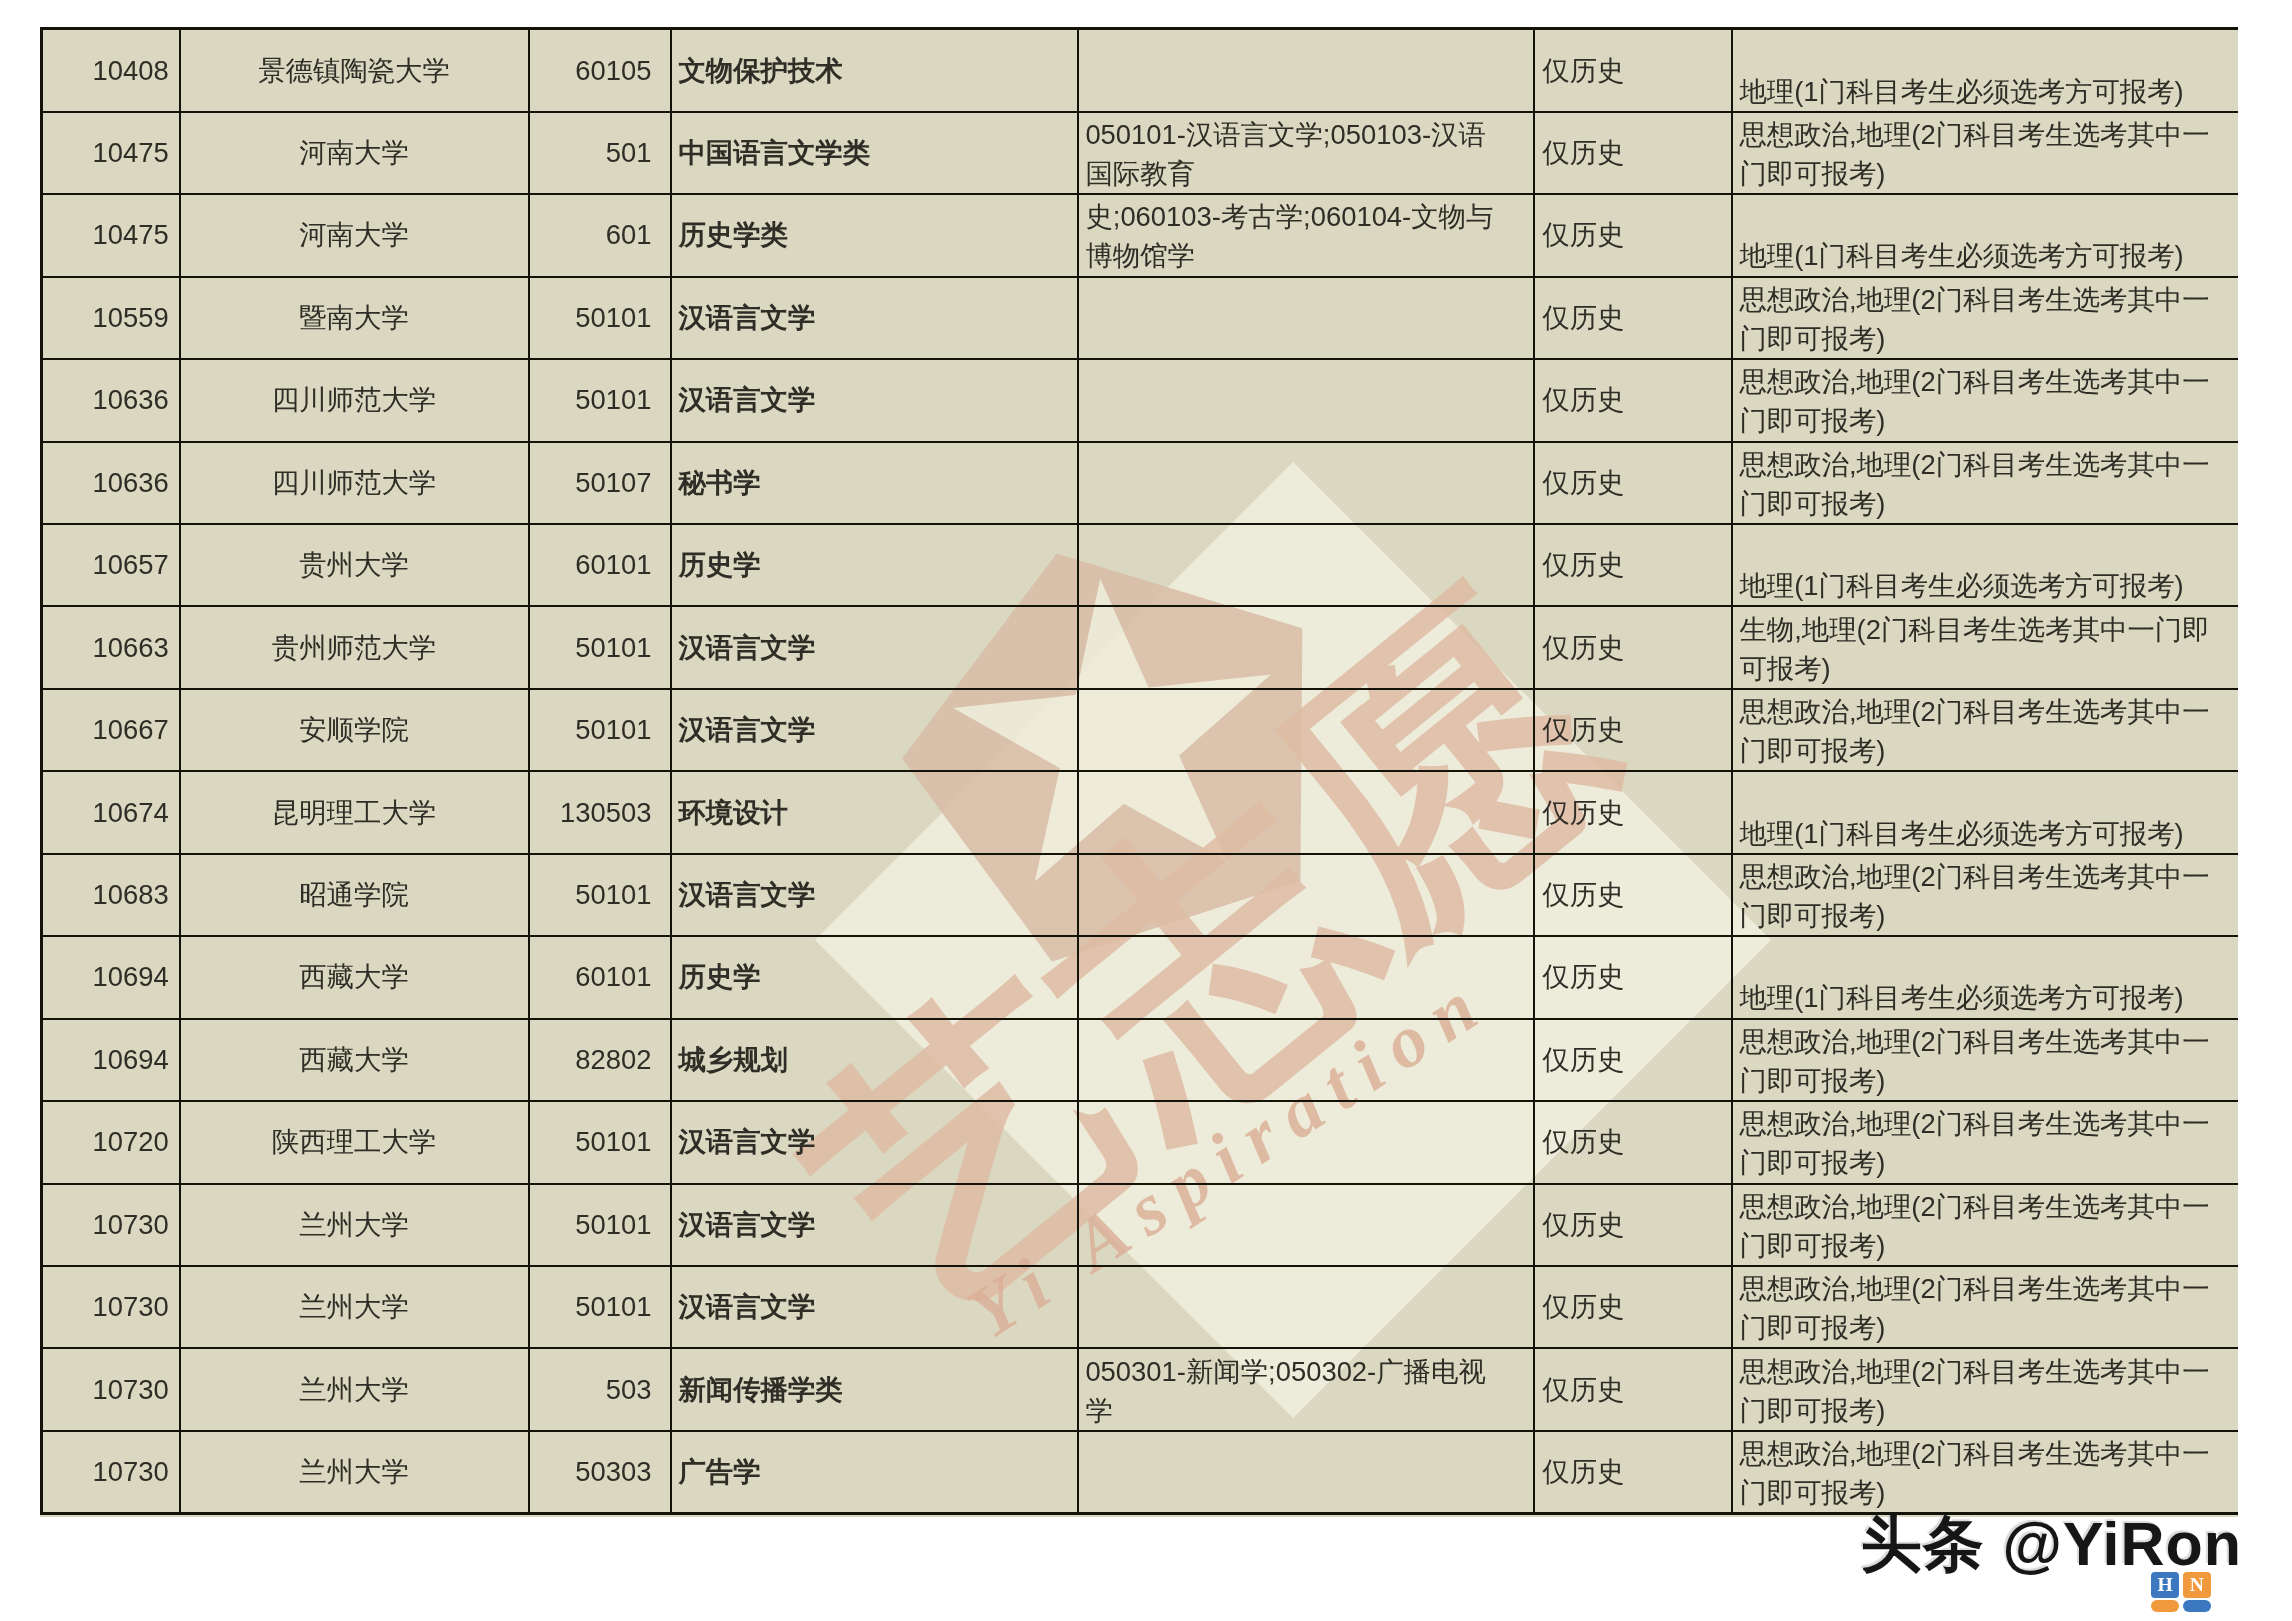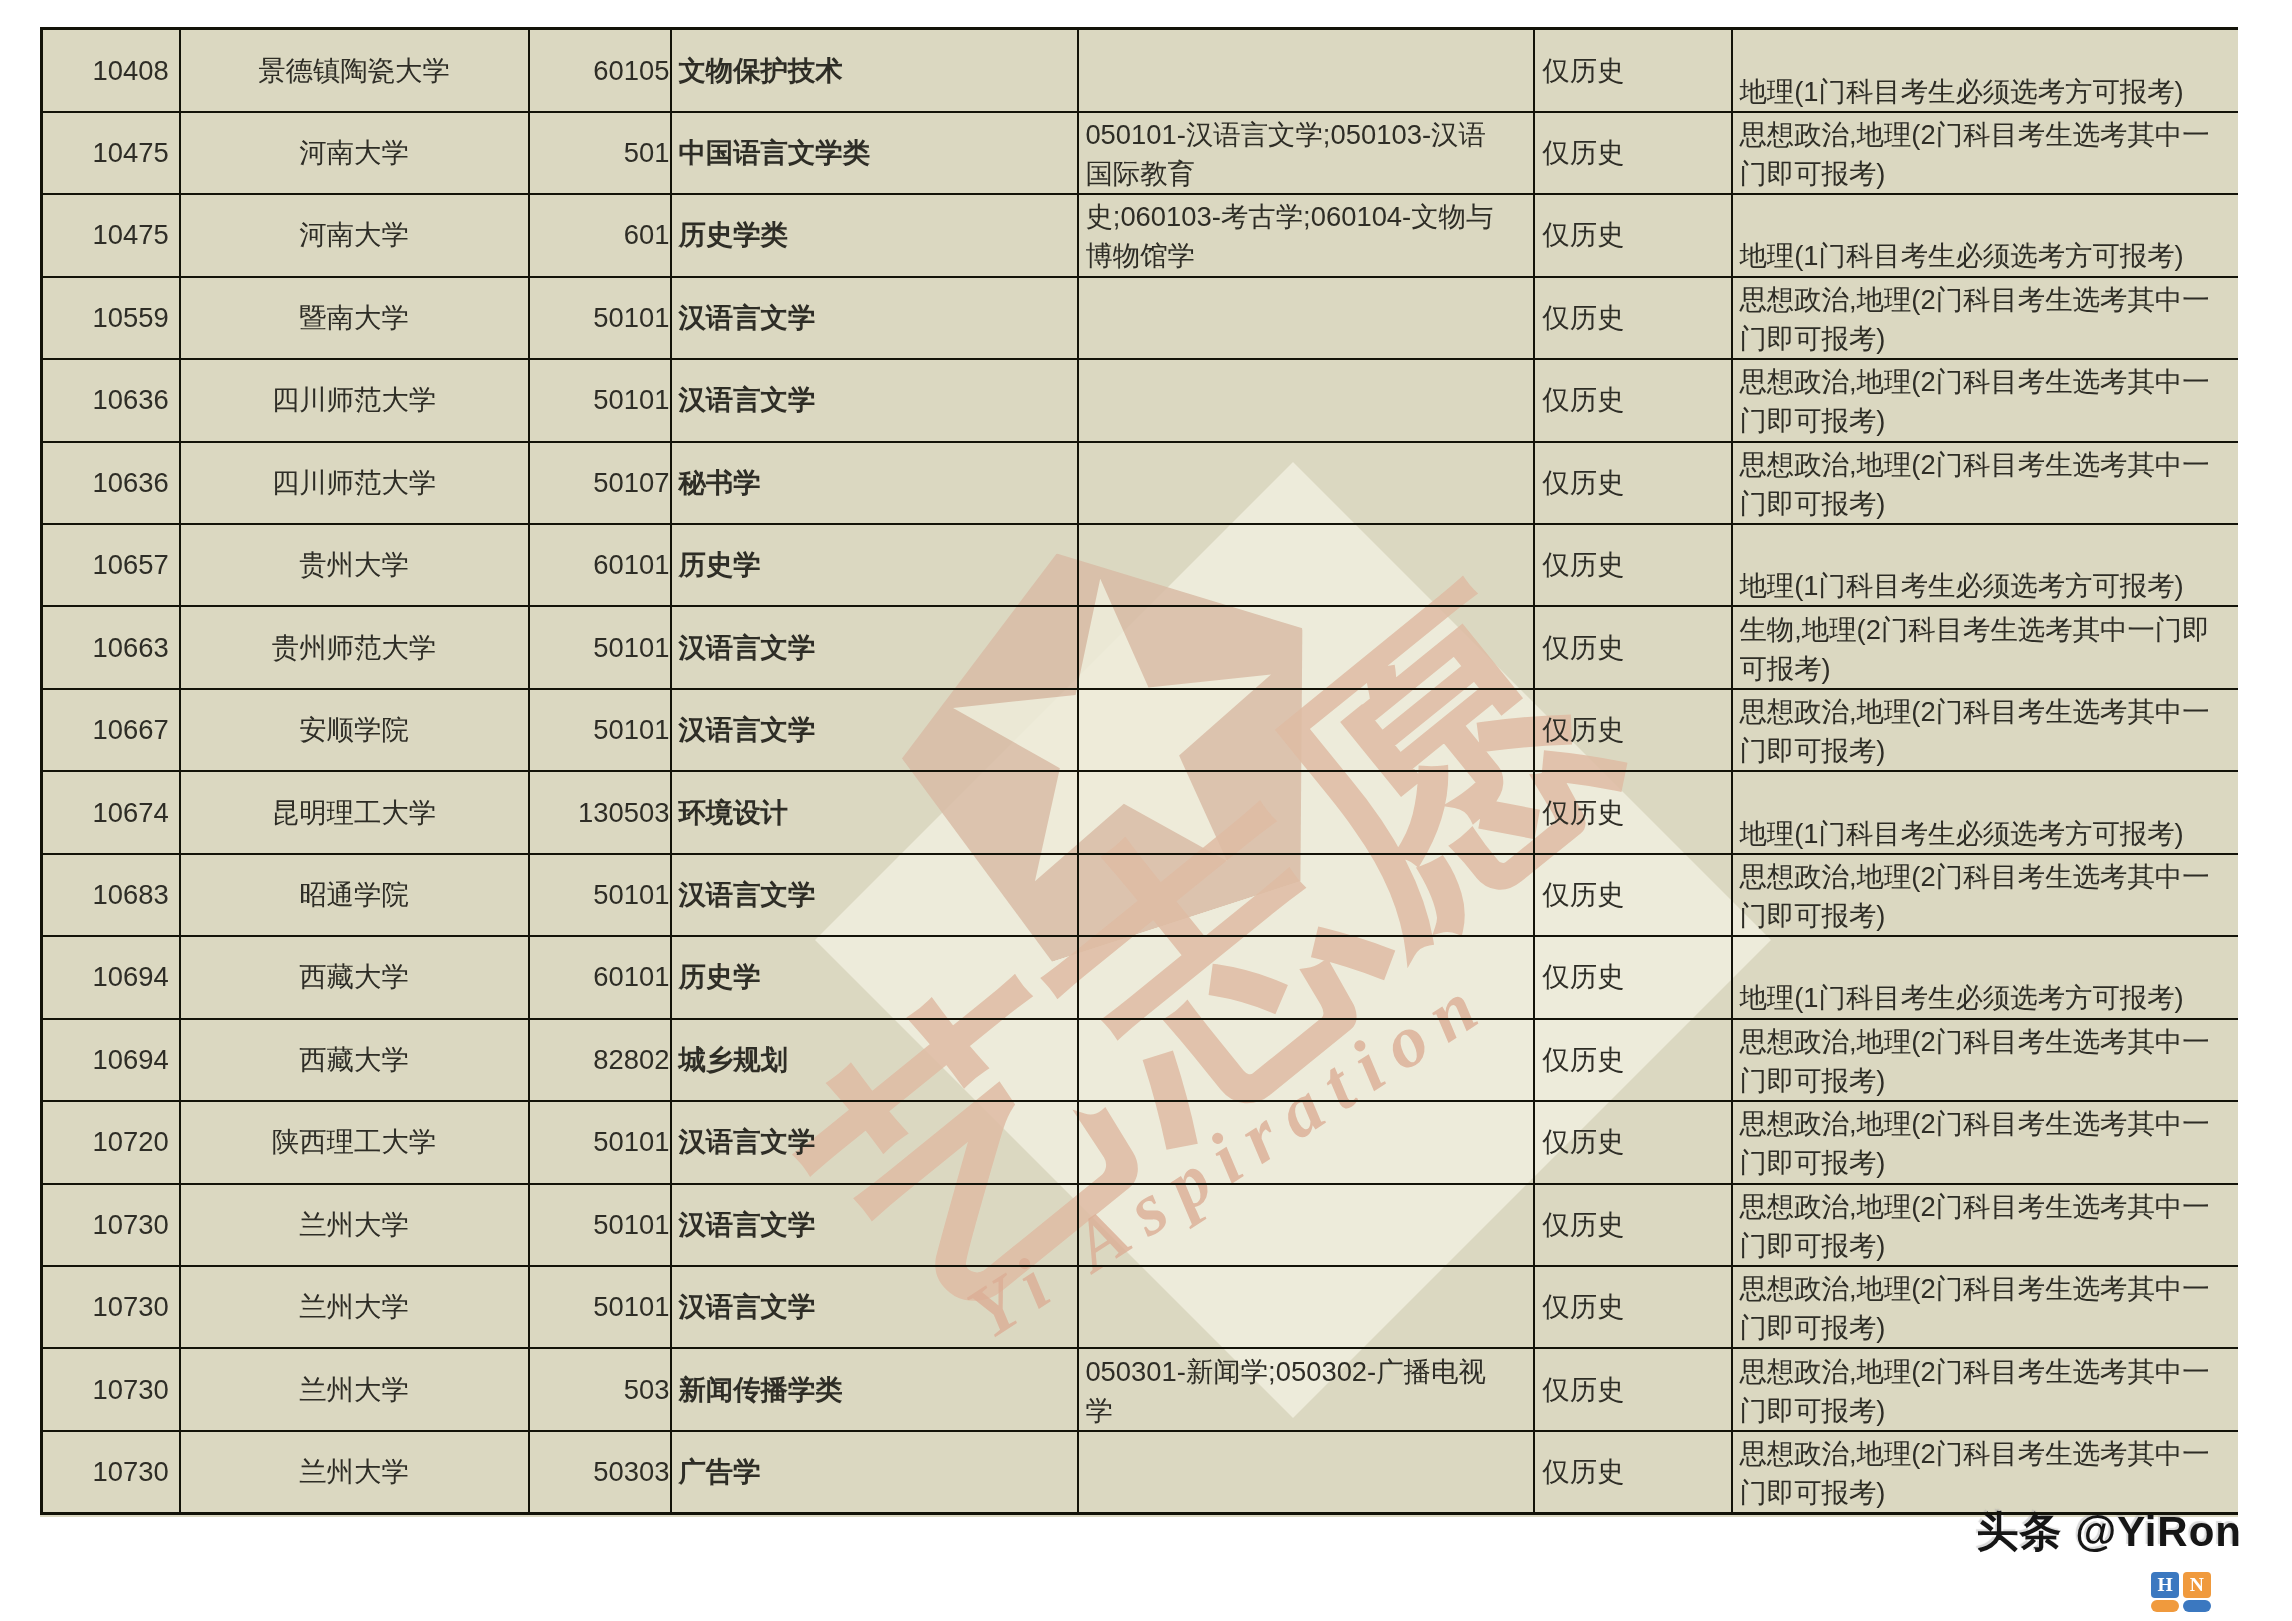--- a/index.html
+++ b/index.html
@@ -29,30 +29,30 @@
 
   
   table.grid{position:relative;z-index:2;border-collapse:collapse;table-layout:fixed;
              width:2198px;height:1488px;border:3.9px solid #131309;}
   .grid td{border:2.9px solid #131309;font-size:27.4px;color:#2e2d26;vertical-align:middle;
            padding:0 5.9px;overflow:hidden;background:transparent;
            font-family:"Liberation Sans",sans-serif;}
   .grid tr{height:82px;}
   td.c1{text-align:right;padding-right:9.8px;}
   td.c2{text-align:center;}
-  td.c3{text-align:right;padding-right:0;margin-left:44px;}
+  td.c3{text-align:right;padding-right:18px;margin-left:44px;}
   td.c4{text-align:left;padding-left:6.9px;font-weight:bold;}
   td.c5{text-align:left;padding:0 23.5px 0 6.9px;margin-left:48px;}
   td.c6{text-align:left;padding-left:7.8px;}
   td.c7{text-align:left;padding:0 19.6px 0 6.9px;}
   .clip{height:80px;display:flex;align-items:flex-end;overflow:hidden;line-height:39px;}
   .clip span{display:block;}
 
   
-  .credit{position:absolute;right:51px;top:1504px;font-size:42px;font-weight:bold;
+  .credit{position:absolute;right:51px;top:1504px;font-size:61px;font-weight:bold;
           color:#161616;letter-spacing:1px;white-space:nowrap;
           text-shadow:2px 2px 0 rgba(255,255,255,.85),-2px -2px 1px rgba(170,170,170,.45);}
   .hn-logo{position:absolute;right:79px;top:1572px;width:63px;height:45px;display:grid;
            grid-template-columns:28px 28px;grid-template-rows:25.5px 11.8px;gap:2.9px 3.9px;}
   .sq{display:flex;align-items:center;justify-content:center;color:#fff;font-weight:bold;
       font-size:19.6px;line-height:1;border-radius:3.9px;font-family:"Liberation Serif",serif;}
   .sq.blue{background:#3b78c0}
   .sq.orange{background:#f09a3d}
   .bar{border-radius:5.9px;}
   .bar.orange{background:#f09a3d}

